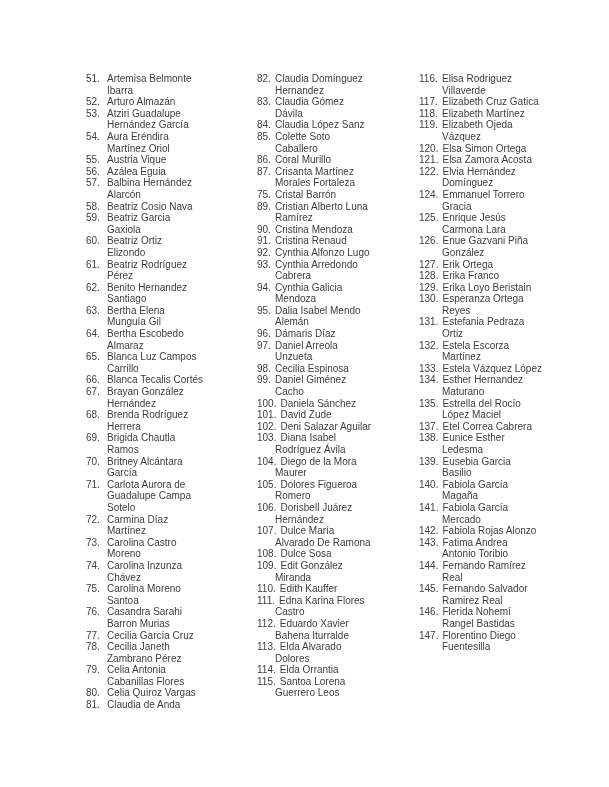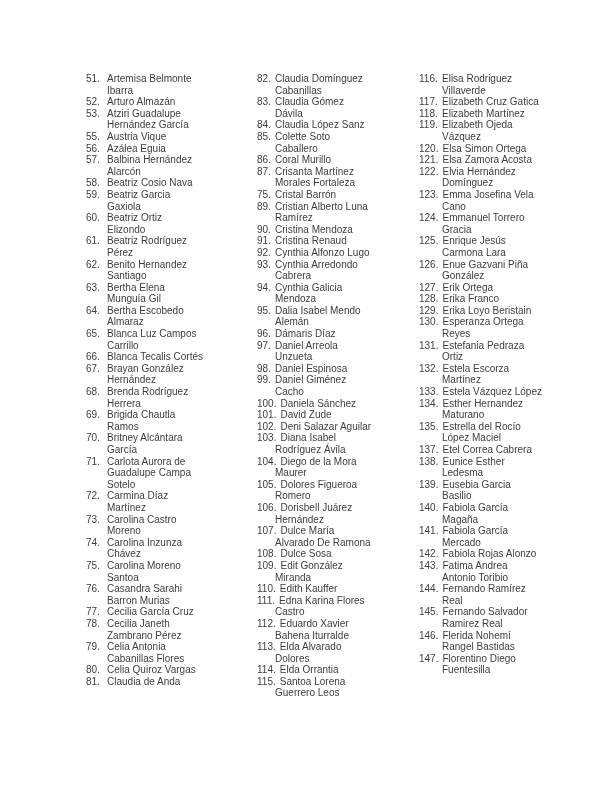--- a/index.html
+++ b/index.html
@@ -33,20 +33,22 @@
 </head>
 <body>
 
 <div class="page" style="background: rgb(255, 255, 255); color: rgb(61, 61, 61);">
   <div class="column col-0">
       <div class="item"><span class="num">51.</span><span class="name">Artemisa Belmonte
 Ibarra</span></div>
       <div class="item"><span class="num">52.</span><span class="name">Arturo Almazán</span></div>
       <div class="item"><span class="num">53.</span><span class="name">Atziri Guadalupe
 Hernández García</span></div>
+      <div class="item"><span class="num">54.</span><span class="name">Aura Eréndira
+Martínez Oriol</span></div>
       <div class="item"><span class="num">55.</span><span class="name">Austria Vique</span></div>
       <div class="item"><span class="num">56.</span><span class="name">Azálea Eguia</span></div>
       <div class="item"><span class="num">57.</span><span class="name">Balbina Hernández
 Alarcón</span></div>
       <div class="item"><span class="num">58.</span><span class="name">Beatriz Cosio Nava</span></div>
       <div class="item"><span class="num">59.</span><span class="name">Beatriz Garcia
 Gaxiola</span></div>
       <div class="item"><span class="num">60.</span><span class="name">Beatriz Ortiz
 Elizondo</span></div>
       <div class="item"><span class="num">61.</span><span class="name">Beatriz Rodríguez
@@ -84,21 +86,21 @@
       <div class="item"><span class="num">77.</span><span class="name">Cecilia García Cruz</span></div>
       <div class="item"><span class="num">78.</span><span class="name">Cecilia Janeth
 Zambrano Pérez</span></div>
       <div class="item"><span class="num">79.</span><span class="name">Celia Antonia
 Cabanillas Flores</span></div>
       <div class="item"><span class="num">80.</span><span class="name">Celia Quiroz Vargas</span></div>
       <div class="item"><span class="num">81.</span><span class="name">Claudia de Anda</span></div>
     </div>
   <div class="column col-1">
       <div class="item"><span class="num">82.</span><span class="name">Claudia Domínguez
-Cabanillas</span></div>
+Hernandez</span></div>
       <div class="item"><span class="num">83.</span><span class="name">Claudia Gómez
 Dávila</span></div>
       <div class="item"><span class="num">84.</span><span class="name">Claudia López Sanz</span></div>
       <div class="item"><span class="num">85.</span><span class="name">Colette Soto
 Caballero</span></div>
       <div class="item"><span class="num">86.</span><span class="name">Coral Murillo</span></div>
       <div class="item"><span class="num">87.</span><span class="name">Crisanta Martínez
 Morales Fortaleza</span></div>
       <div class="item"><span class="num">75.</span><span class="name">Cristal Barrón</span></div>
       <div class="item"><span class="num">89.</span><span class="name">Cristian Alberto Luna
@@ -108,21 +110,21 @@
       <div class="item"><span class="num">92.</span><span class="name">Cynthia Alfonzo Lugo</span></div>
       <div class="item"><span class="num">93.</span><span class="name">Cynthia Arredondo
 Cabrera</span></div>
       <div class="item"><span class="num">94.</span><span class="name">Cynthia Galicia
 Mendoza</span></div>
       <div class="item"><span class="num">95.</span><span class="name">Dalia Isabel Mendo
 Alemán</span></div>
       <div class="item"><span class="num">96.</span><span class="name">Dámaris Díaz</span></div>
       <div class="item"><span class="num">97.</span><span class="name">Daniel Arreola
 Unzueta</span></div>
-      <div class="item"><span class="num">98.</span><span class="name">Daniel Espinosa</span></div>
+      <div class="item"><span class="num">98.</span><span class="name">Cecilia Espinosa</span></div>
       <div class="item"><span class="num">99.</span><span class="name">Daniel Giménez
 Cacho</span></div>
       <div class="item"><span class="num">100.</span><span class="name">Daniela Sánchez</span></div>
       <div class="item"><span class="num">101.</span><span class="name">David Zude</span></div>
       <div class="item"><span class="num">102.</span><span class="name">Deni Salazar Aguilar</span></div>
       <div class="item"><span class="num">103.</span><span class="name">Diana Isabel
 Rodríguez Ávila</span></div>
       <div class="item"><span class="num">104.</span><span class="name">Diego de la Mora
 Maurer</span></div>
       <div class="item"><span class="num">105.</span><span class="name">Dolores Figueroa
@@ -149,22 +151,20 @@
       <div class="item"><span class="num">116.</span><span class="name">Elisa Rodriguez
 Villaverde</span></div>
       <div class="item"><span class="num">117.</span><span class="name">Elizabeth Cruz Gatica</span></div>
       <div class="item"><span class="num">118.</span><span class="name">Elizabeth Martínez</span></div>
       <div class="item"><span class="num">119.</span><span class="name">Elizabeth Ojeda
 Vázquez</span></div>
       <div class="item"><span class="num">120.</span><span class="name">Elsa Simon Ortega</span></div>
       <div class="item"><span class="num">121.</span><span class="name">Elsa Zamora Acosta</span></div>
       <div class="item"><span class="num">122.</span><span class="name">Elvia Hernández
 Domínguez</span></div>
-      <div class="item"><span class="num">123.</span><span class="name">Emma Josefina Vela
-Cano</span></div>
       <div class="item"><span class="num">124.</span><span class="name">Emmanuel Torrero
 Gracia</span></div>
       <div class="item"><span class="num">125.</span><span class="name">Enrique Jesús
 Carmona Lara</span></div>
       <div class="item"><span class="num">126.</span><span class="name">Enue Gazvani Piña
 González</span></div>
       <div class="item"><span class="num">127.</span><span class="name">Erik Ortega</span></div>
       <div class="item"><span class="num">128.</span><span class="name">Erika Franco</span></div>
       <div class="item"><span class="num">129.</span><span class="name">Erika Loyo Beristain</span></div>
       <div class="item"><span class="num">130.</span><span class="name">Esperanza Ortega

